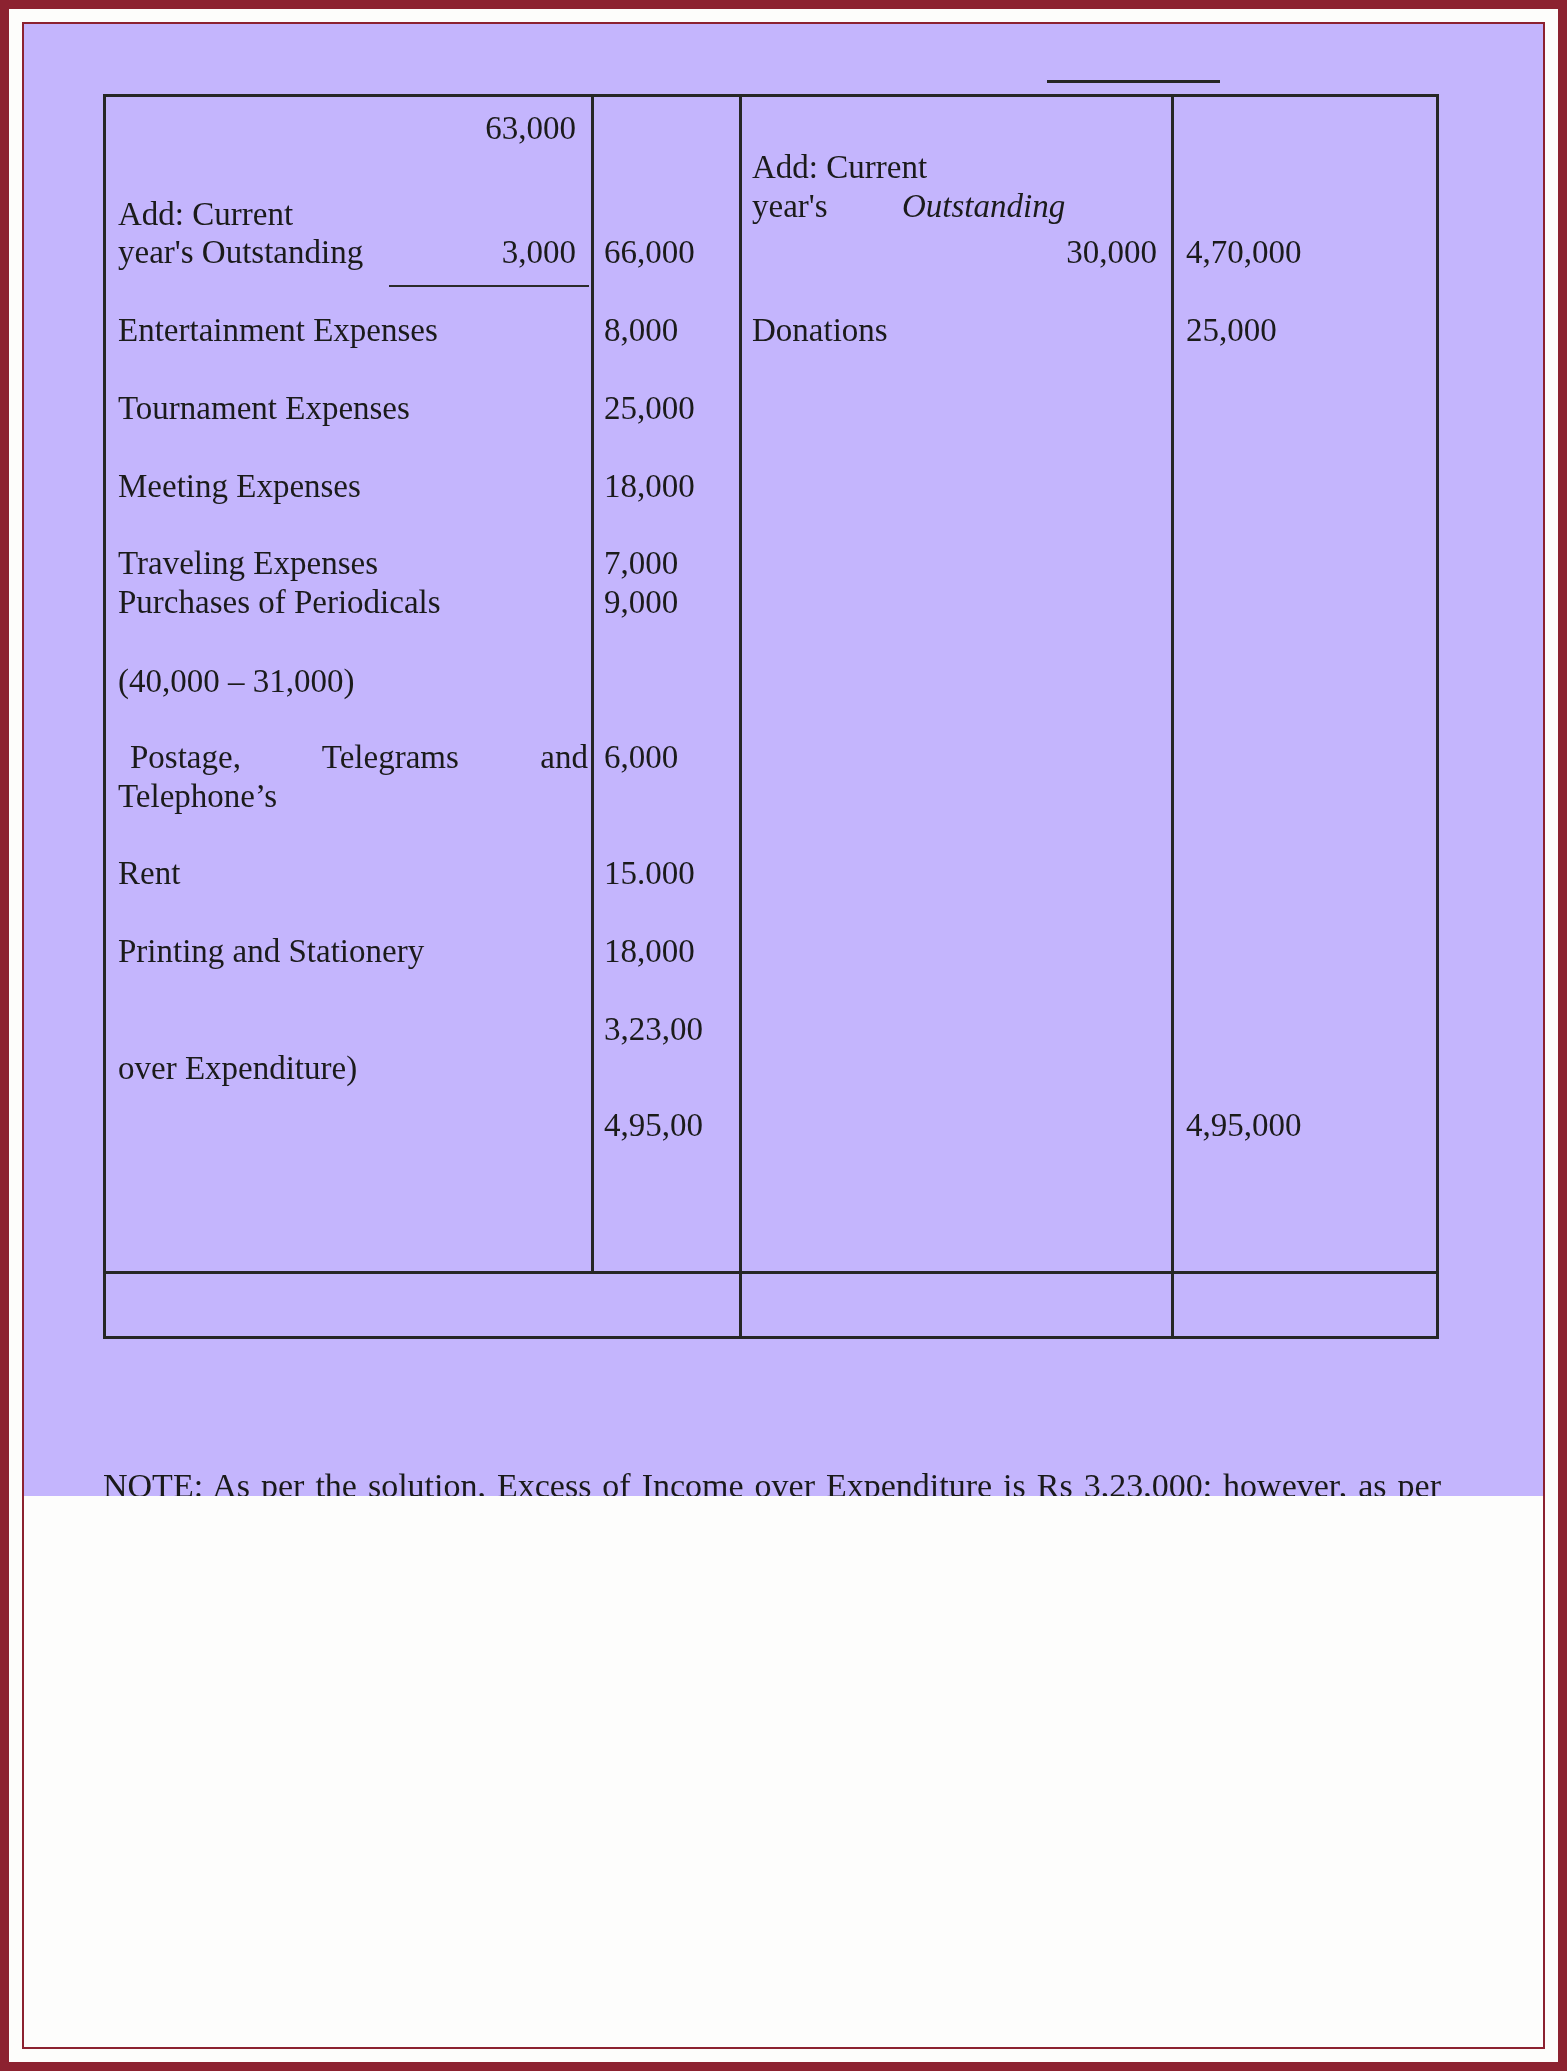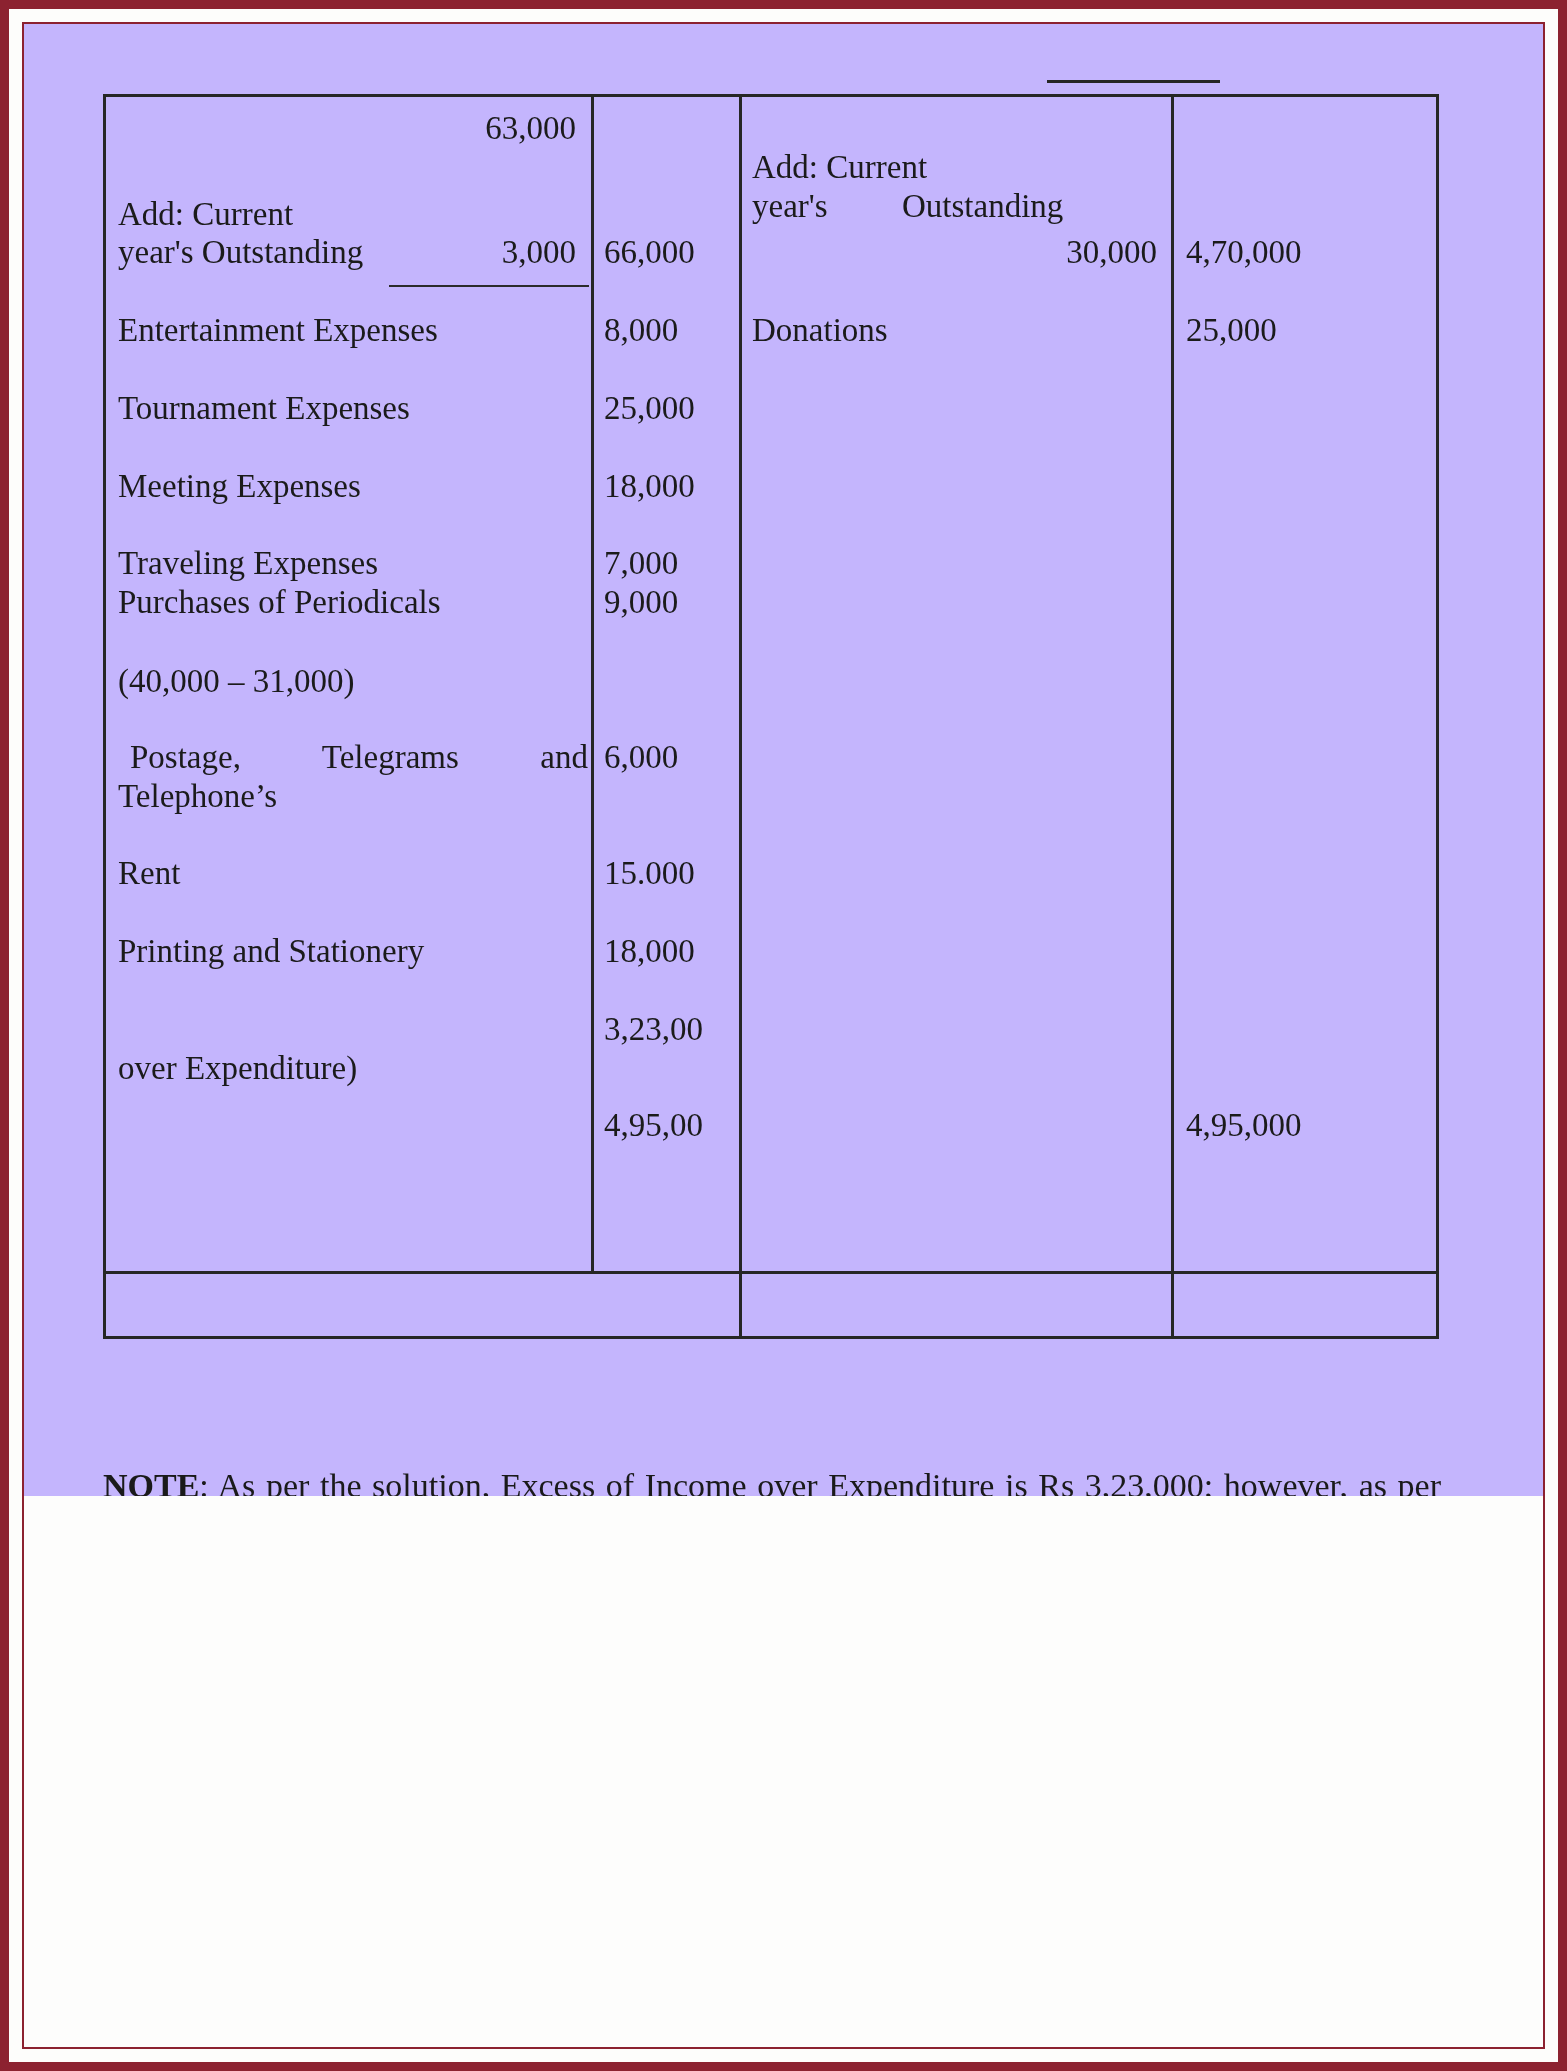--- a/index.html
+++ b/index.html
@@ -115,21 +115,21 @@
   
   .note {
     position: absolute;
     left: 79px;
     top: 1440px;
     width: 1338px;
     font-size: 34px;
     line-height: 1.32;
     text-align: justify;
   }
-  .note b { font-weight: bold; }
+  .note b { font-weight: normal; }
 </style>
 </head>
 <body>
 
 <div class="page-frame-outer"></div>
 <div class="page-frame-inner"></div>
 
 <div class="page-surface">
 
   <div class="top-rule"></div>
@@ -179,21 +179,21 @@
 
     <div class="t" style="left:12px; top:952px;">over Expenditure)</div>
     <div class="t" style="left:498px; top:913px;">3,23,00</div>
 
     <div class="t" style="left:498px; top:1009px;">4,95,00</div>
 
 
     <div class="t" style="left:646px; top:51px;">Add: Current</div>
 
     <div class="t" style="left:646px; top:90px;">year's</div>
-    <div class="t" style="left:796px; top:90px;">Outstanding</div>
+    <div class="t" style="left:796px; top:90px;font-style:italic;">Outstanding</div>
 
     <div class="t right" style="left:646px; top:136px; width:405px;">30,000</div>
 
     <div class="t" style="left:1080px; top:136px;">4,70,000</div>
 
     <div class="t" style="left:646px; top:214px;">Donations</div>
     <div class="t" style="left:1080px; top:214px;">25,000</div>
 
     <div class="t" style="left:1080px; top:1009px;">4,95,000</div>
 

